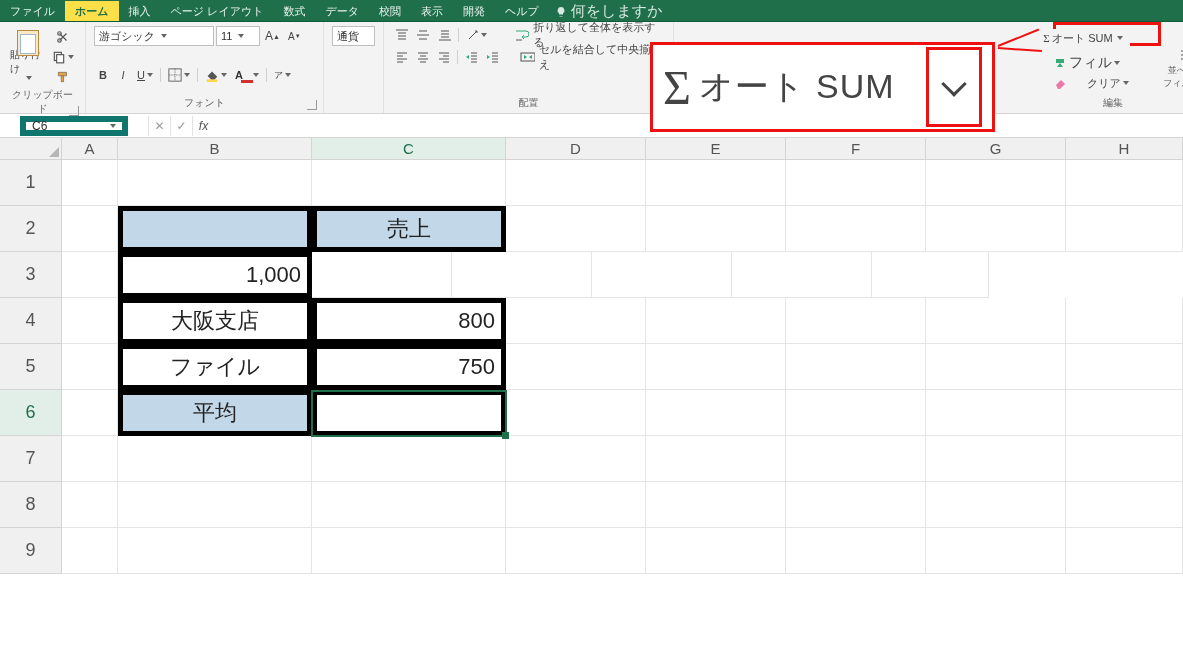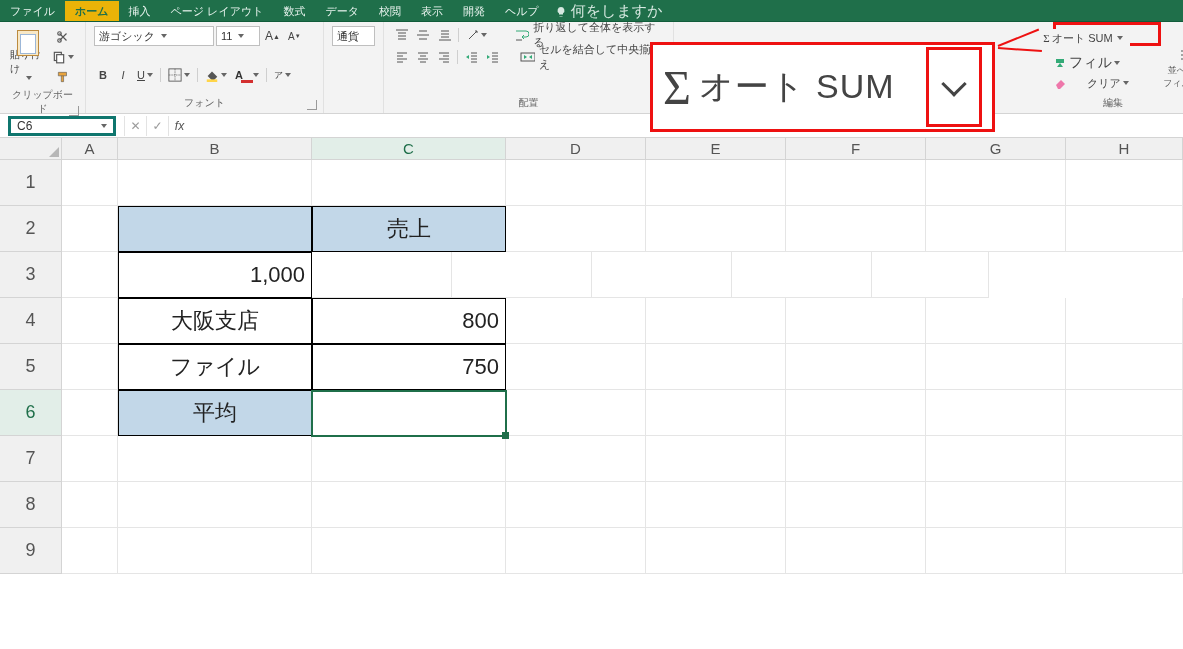--- a/index.html
+++ b/index.html
@@ -1,20 +1,20 @@
 <!DOCTYPE html>
 <html><head>
 <meta charset="utf-8">
 <style>
   * { box-sizing: border-box; margin: 0; padding: 0; font-family: "Yu Gothic UI","Meiryo",sans-serif; }
   body { width:1183px; height:649px; background:#fff; overflow:hidden; position:relative;}
   
   .tabstrip { height:22px; background:#1f6f4a; display:flex; align-items:flex-end; border-bottom:1px solid #115c3a; }
   .tab { font-size:11px; color:#e9f4ef; padding:3px 10px 2px; cursor:pointer; white-space:nowrap; }
-  .tab.active { background:#eab308; color:#1f6f4a; font-weight:bold; }
+  .tab.active { background:#fde047; color:#1f6f4a; font-weight:bold; }
   .tellme { display:flex; align-items:center; color:#d7e9e1; font-size:15px; padding-left:6px;}
   .tellme svg { margin-right:4px; }
 
   
   .ribbon { height:92px; background:#f3f3f3; border-bottom:1px solid #d4d4d4; display:flex; position:relative;}
   .group { border-right:1px solid #e1e1e1; padding:4px 8px 0; display:flex; flex-direction:column; justify-content:space-between; height:100%; }
   .group-label { font-size:10px; color:#666; text-align:center; padding:2px 0 3px; position:relative;}
   .group-label .launcher{position:absolute;right:-2px;bottom:3px;width:10px;height:10px;border:1px solid #999;border-top:none;border-left:none;}
   .row{display:flex; align-items:center; gap:2px;}
   .btn{display:inline-flex;align-items:center;justify-content:center;min-width:18px;height:18px;border:1px solid transparent;padding:0 2px;font-size:11px;color:#444;cursor:pointer;}
@@ -39,41 +39,41 @@
   .callout{position:absolute;top:42px;left:650px;width:345px;height:90px;background:#fff;z-index:50;display:flex;align-items:center;padding:0 10px;}
   .callout .sigma{font-size:48px;font-weight:300;color:#444;font-family:"Segoe UI Symbol","Cambria Math",serif;}
   .callout .label{font-size:34px;color:#444;letter-spacing:1px;margin-left:8px;flex:1;}
   .callout .chevron-box{width:56px;height:80px;display:flex;align-items:center;justify-content:center;margin-left:6px;}
   .callout .chev{width:18px;height:18px;border-right:3px solid #444;border-bottom:3px solid #444;transform:rotate(45deg);margin-top:-6px;}
   .callout-line{position:absolute;top:45px;left:998px;width:44px;height:2px;background:#e11;transform:rotate(-22deg);transform-origin:left center;z-index:60;}
   .callout-line2{position:absolute;top:47px;left:998px;width:44px;height:2px;background:#e11;transform:rotate(4deg);transform-origin:left center;z-index:60;}
 
   
   .fbar{height:24px;background:#fff;border-bottom:1px solid #d4d4d4;display:flex;align-items:center;}
-  .namebox{width:108px;height:20px;margin:0 8px;border:3px solid #0f766e;background:#fff;display:flex;align-items:center;padding:0 6px;font-size:12px;color:#333;}
+  .namebox{width:108px;height:20px;margin:0 20px;border:6px solid #0f766e;background:#fff;display:flex;align-items:center;padding:0 6px;font-size:12px;color:#333;}
   .namebox .dd{margin-left:auto;}
   .fbar-btn{width:22px;height:20px;display:flex;align-items:center;justify-content:center;color:#9a9a9a;font-size:12px;border-left:1px solid #e3e3e3;}
   .fx{font-style:italic;font-size:12px;color:#555;}
   .formula-input{flex:1;height:20px;border:none;padding:0 6px;font-size:12px;color:#333;}
 
   
   .sheet{position:relative;background:#fff;}
   .colheads{display:flex;height:22px;border-bottom:1px solid #d4d4d4;}
   .corner{width:62px;height:22px;background:#f0f0f0;border-right:1px solid #d4d4d4;border-bottom:1px solid #d4d4d4;position:relative;}
   .corner:after{content:"";position:absolute;right:2px;bottom:2px;width:0;height:0;border-right:10px solid #b7b7b7;border-top:10px solid transparent;}
   .ch{background:#f0f0f0;border-right:1px solid #d4d4d4;display:flex;align-items:center;justify-content:center;font-size:15px;color:#555;}
   .rows{}
   .r{display:flex;height:46px;}
   .rh{width:62px;background:#f0f0f0;border-right:1px solid #d4d4d4;border-bottom:1px solid #d4d4d4;display:flex;align-items:center;justify-content:center;font-size:18px;color:#555;}
   .c{border-right:1px solid #e5e5e5;border-bottom:1px solid #e5e5e5;display:flex;align-items:center;justify-content:center;font-size:22px;color:#222;padding:0 6px;}
   .c.num{justify-content:flex-end;}
   
   .wA{width:56px;} .wB{width:194px;} .wC{width:194px;} .wD{width:140px;} .wE{width:140px;} .wF{width:140px;} .wG{width:140px;} .wH{width:117px;}
   
-  .tblcell{border:1px solid #000000;background:#fff;}
+  .tblcell{border:5px solid #000000;background:#fff;}
   .tblcell.hrow{background:#c2d7e8;}
   .tblcell.summary{background:#c2d7e8;}
   
   .active-cell{position:absolute;border:2px solid #1f6f4a;pointer-events:none;}
   .active-cell .handle{position:absolute;right:-4px;bottom:-4px;width:7px;height:7px;background:#1f6f4a;}
   .rh.sel, .ch.sel{background:#e2eee8;color:#1f6f4a;}
 
   
   svg{display:block;}
 </style>

